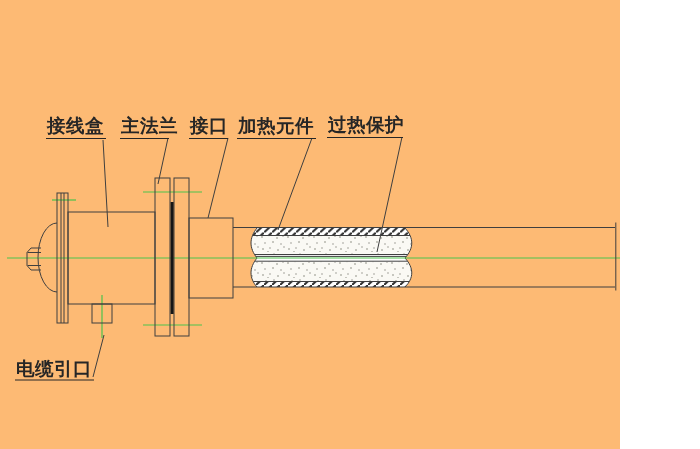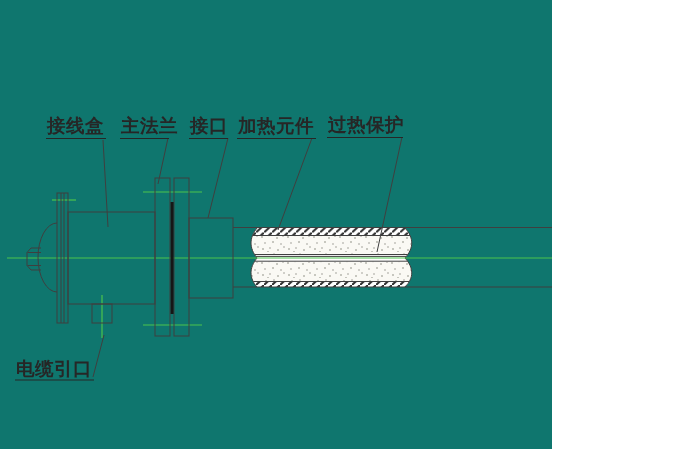--- a/index.html
+++ b/index.html
@@ -1,17 +1,17 @@
 <!DOCTYPE html>
 <html><head>
 <meta charset="utf-8">
 <style>
   html,body{margin:0;padding:0;background:#ffffff;}
   .stage{
-    width:552px;height:449px;position:relative;background:#0f766e;overflow:hidden;
+    width:620px;height:449px;position:relative;background:#fdba74;overflow:hidden;
     font-family:"Liberation Serif","DejaVu Serif",serif;
     text-decoration:underline;
   }
   svg{display:block;}
   text{
     font-family:"Liberation Serif","DejaVu Serif",serif;
     font-size:18.5px;font-weight:600;letter-spacing:0.5px;
   }
 </style>
 </head>

